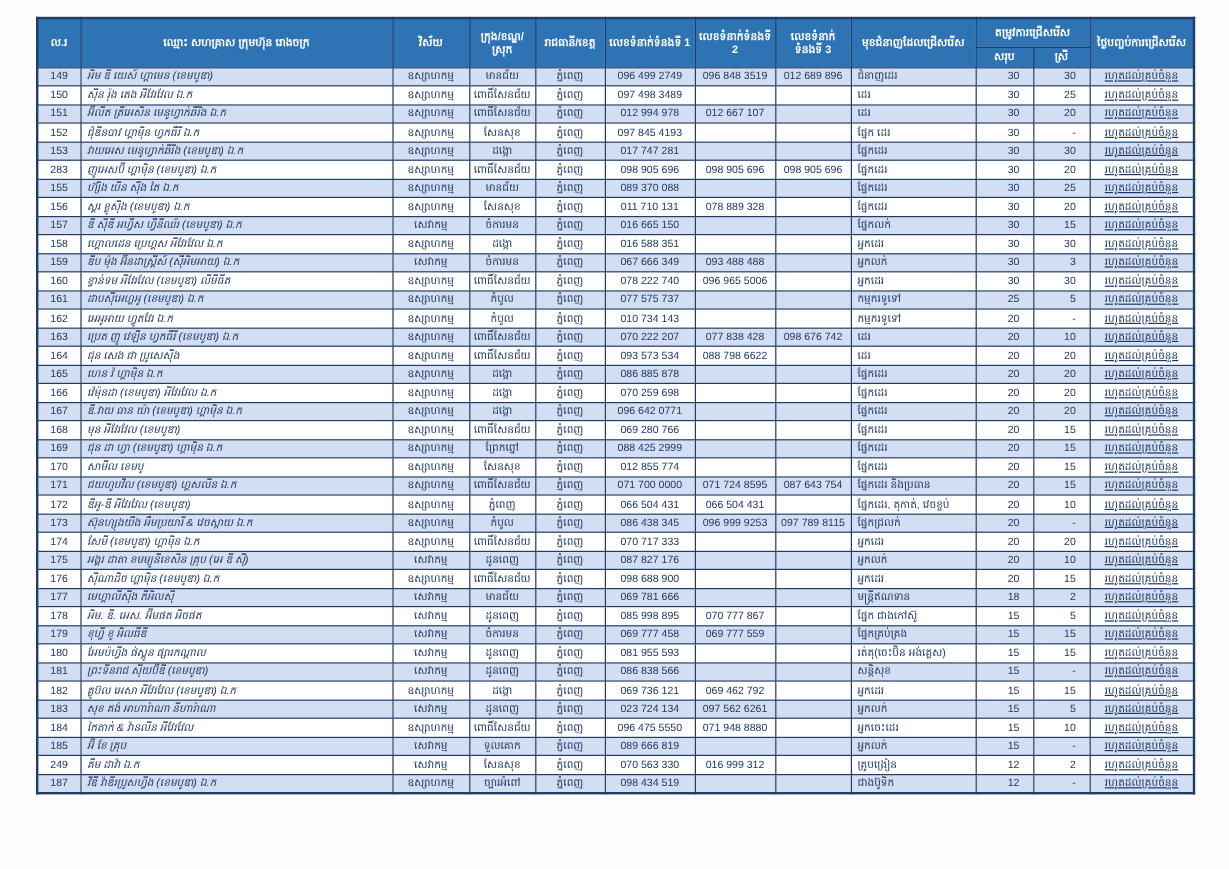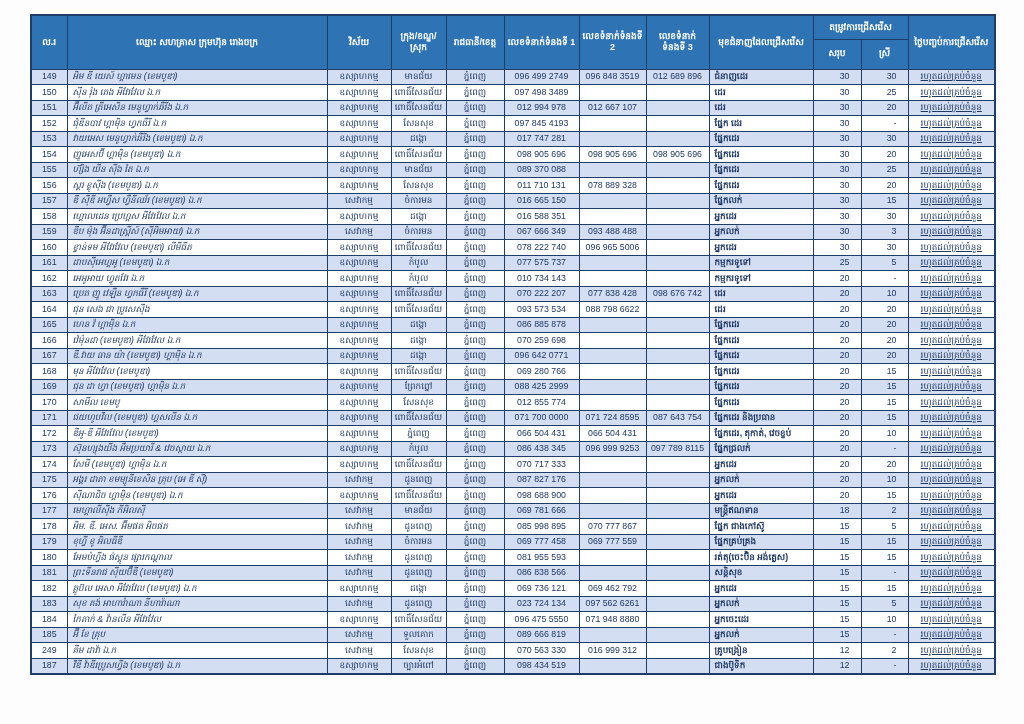--- a/index.html
+++ b/index.html
@@ -14,33 +14,33 @@
     border-collapse:collapse;table-layout:fixed;
     border:2px solid #1f3d66;
   }
   th,td{border:1px solid #1f3d66;box-sizing:border-box;}
   thead th{
     background:#2e74b5;color:#ffffff;font-weight:bold;
     font-size:9px;padding:1px 2px;text-align:center;vertical-align:middle;
     line-height:1.25;
   }
   thead tr.h-top th{height:24px;}
-  thead tr.h-sub th{height:30px;}
+  thead tr.h-sub th{height:17px;}
   tbody td{
     height:15.5px;font-size:8.8px;color:#1f3864;
     padding:0 3px;line-height:1;vertical-align:middle;
     white-space:nowrap;overflow:hidden;
   }
   tbody tr:nth-child(odd) td{background:#d3def2;}
   tbody tr:nth-child(even) td{background:#ffffff;}
   td.c0{text-align:center;}
   td.c1{text-align:left;padding-left:5px;font-style:italic;}
   td.c2,td.c3,td.c4{text-align:center;}
   td.c5,td.c6,td.c7{text-align:center;}
-  td.c8{text-align:left;padding-left:5px;font-weight:bold;}
+  td.c8{text-align:left;padding-left:5px;}
   td.c9,td.c10{text-align:right;padding-right:11px;}
   td.c11{text-align:center;text-decoration:underline;}
 </style>
 </head>
 <body>
 
 <div class="page">
   <table class="recruit">
     <colgroup>
       <col style="width:36px">
@@ -140,21 +140,21 @@
           <td class="c4">ភ្នំពេញ</td>
           <td class="c5">017 747 281</td>
           <td class="c6"></td>
           <td class="c7"></td>
           <td class="c8">ផ្នែកដេរ</td>
           <td class="c9">30</td>
           <td class="c10">30</td>
           <td class="c11">រហូតដល់គ្រប់ចំនួន</td>
         </tr>
         <tr>
-          <td class="c0">154</td>
+          <td class="c0">283</td>
           <td class="c1">ញូអេសប៊ី ហ្គាម៉ិន (ខេមបូឌា) ឯ.ក</td>
           <td class="c2">ឧស្សាហកម្ម</td>
           <td class="c3">ពោធិ៍សែនជ័យ</td>
           <td class="c4">ភ្នំពេញ</td>
           <td class="c5">098 905 696</td>
           <td class="c6">098 905 696</td>
           <td class="c7">098 905 696</td>
           <td class="c8">ផ្នែកដេរ</td>
           <td class="c9">30</td>
           <td class="c10">20</td>

